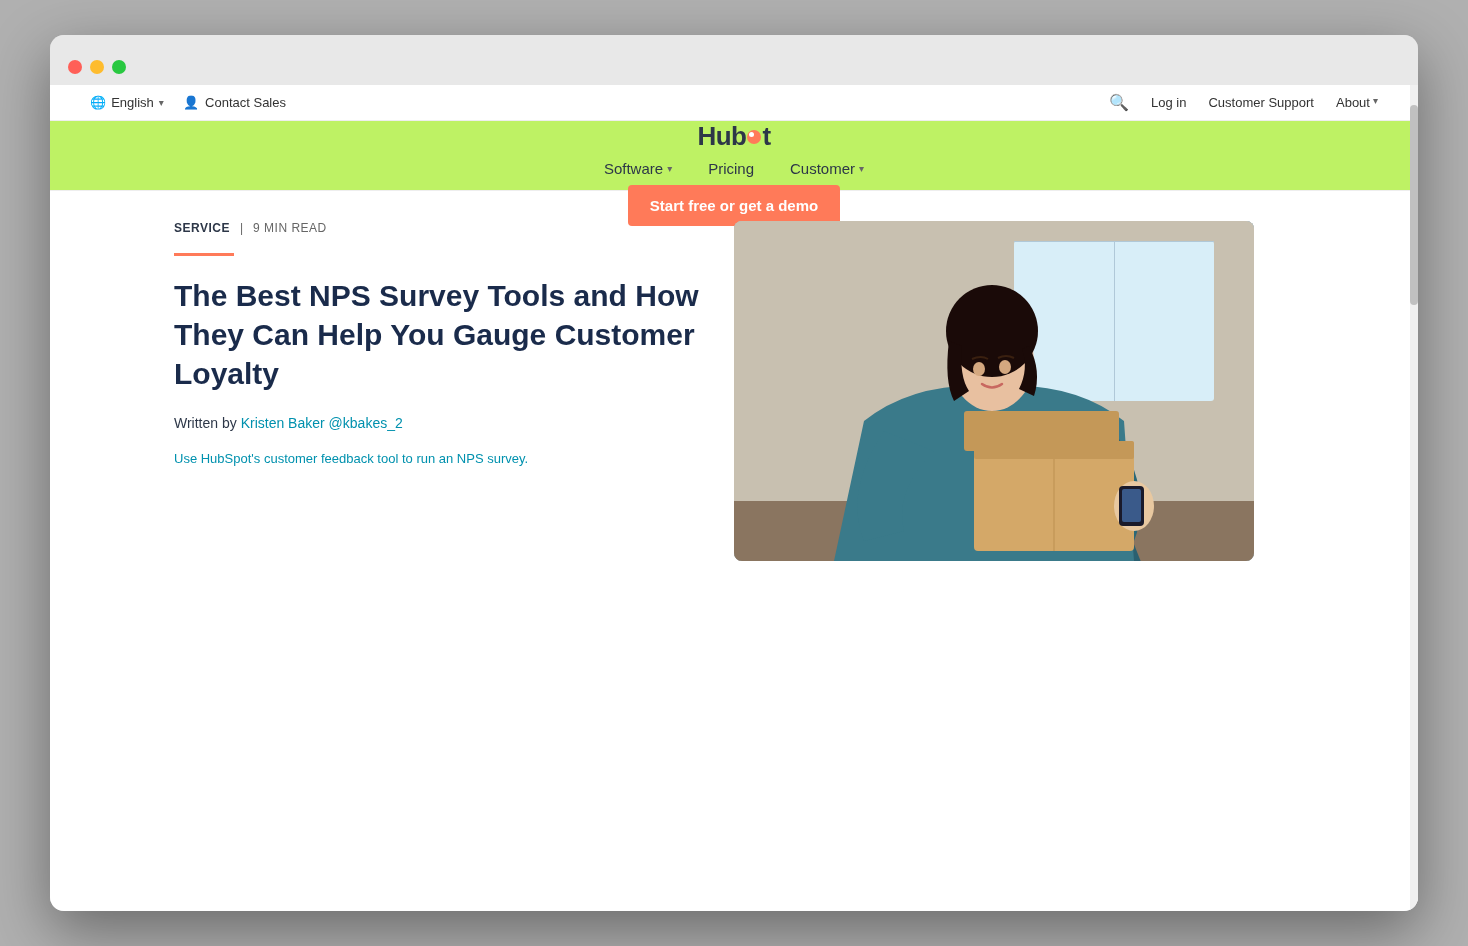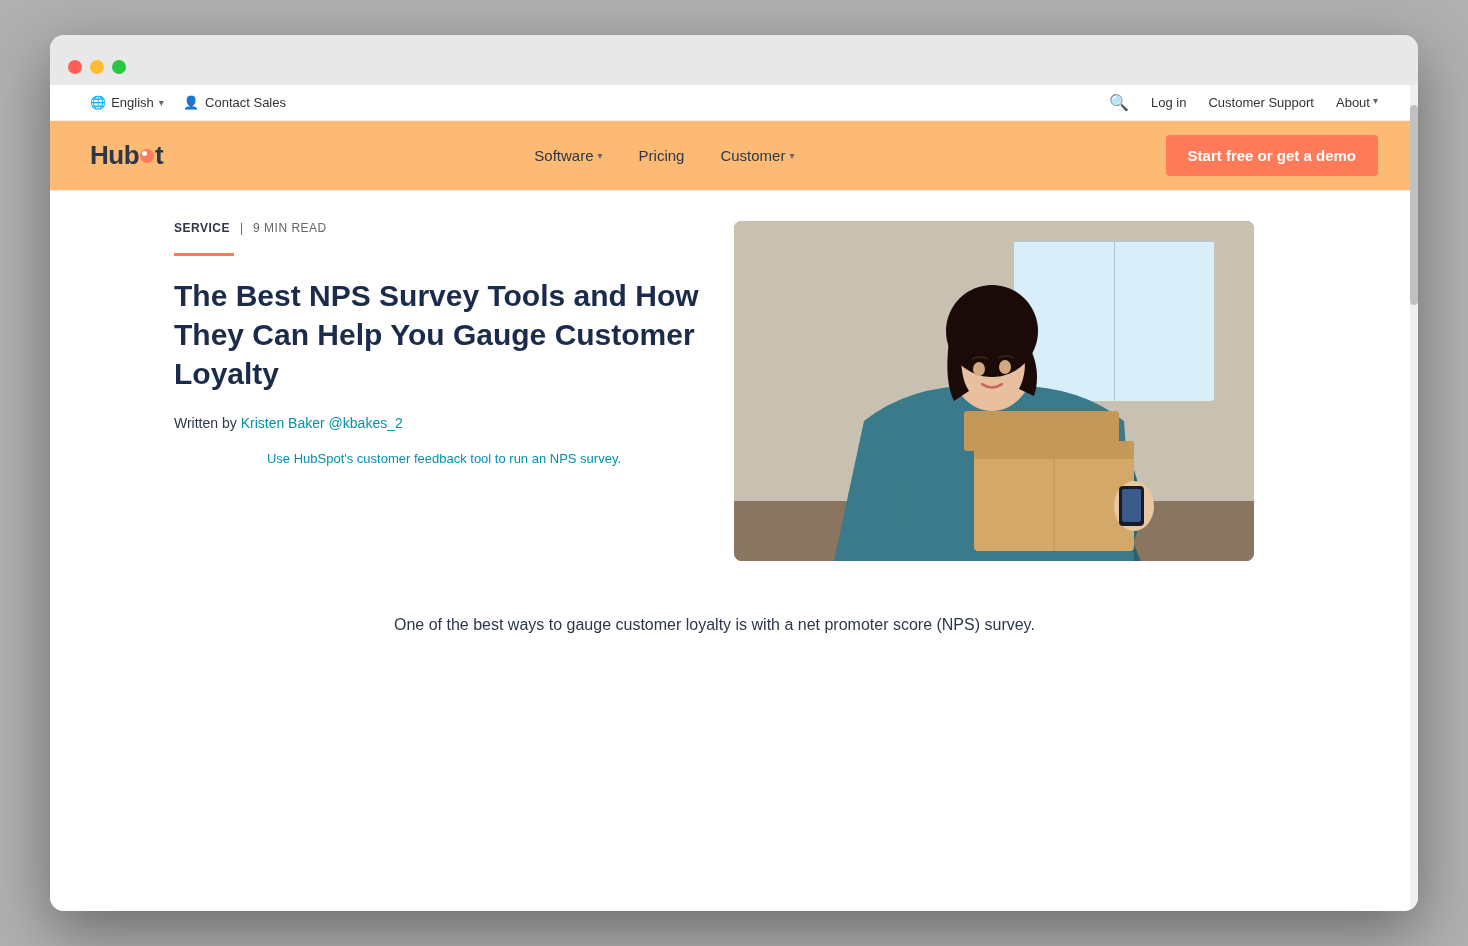--- a/index.html
+++ b/index.html
@@ -97,27 +97,28 @@
     }
 
     .about-link {
       display: flex;
       align-items: flex-start;
       gap: 3px;
     }
 
     
     .main-nav {
-      background: #fdba74;
+      background: #bef264;
       padding: 0 40px;
       display: flex;
       align-items: center;
       justify-content: space-between;
       height: 70px;
       border-bottom: 1px solid #eee;
+      flex-direction: column;
     }
 
     .logo-area {
       display: flex;
       align-items: center;
     }
 
     .hubspot-logo {
       display: flex;
       align-items: center;
@@ -246,21 +247,20 @@
     }
 
     .author-link {
       color: #0091ae;
       text-decoration: none;
     }
 
     .article-cta-text {
       font-size: 13px;
       color: #0091ae;
-      text-align: center;
       margin-bottom: 0;
       line-height: 1.5;
     }
 
     .learn-more-btn {
       background: #ff7a59;
       color: #fff;
       border: none;
       padding: 14px 36px;
       border-radius: 4px;
@@ -466,21 +466,20 @@
               <path d="M 248 163 Q 258 170 268 163" stroke="#c86860" stroke-width="2.5" fill="none" stroke-linecap="round"></path>
 
               <path d="M 238 138 Q 247 134 254 138" stroke="#3a2010" stroke-width="2" fill="none"></path>
               <path d="M 264 137 Q 272 133 280 137" stroke="#3a2010" stroke-width="2" fill="none"></path>
             </svg>
           </div>
         </div>
       </div>
 
       <div class="article-body">
-        <p class="body-text">One of the best ways to gauge customer loyalty is with a net promoter score (NPS) survey.</p>
       </div>
 
     </div>
 
     <div class="scrollbar">
       <div class="scrollbar-thumb"></div>
     </div>
 
   </div>
 </div>

